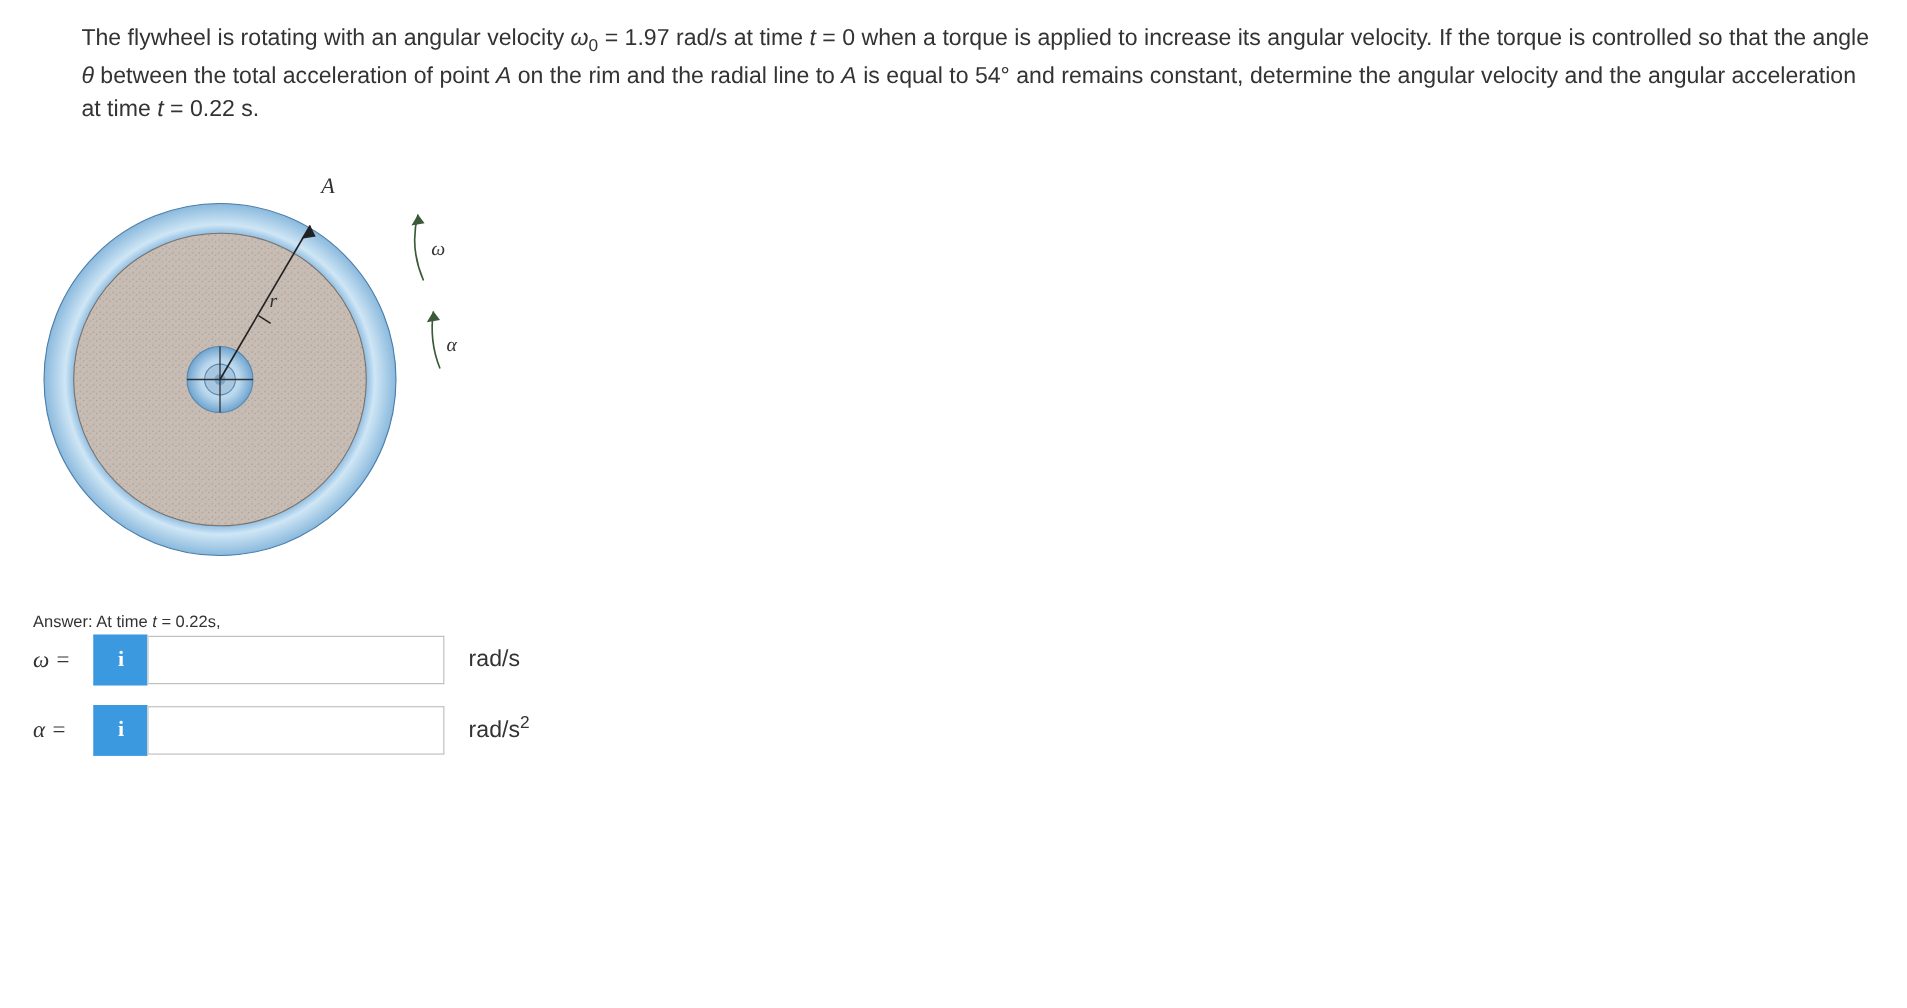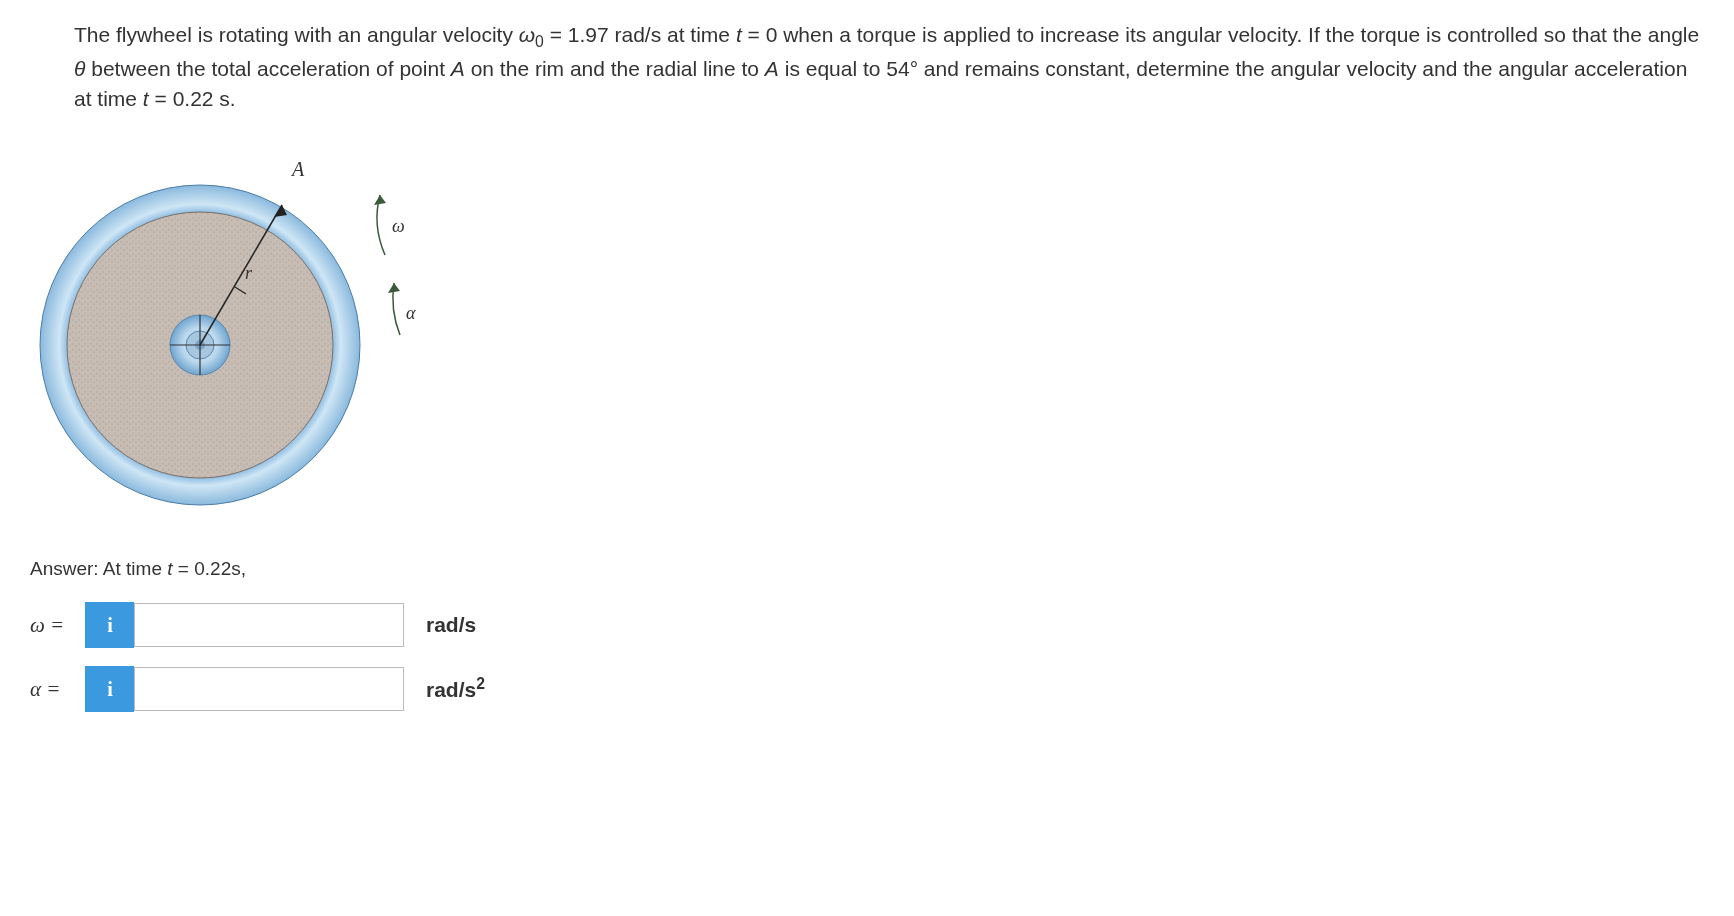--- a/index.html
+++ b/index.html
@@ -61,22 +61,21 @@
     left: 376px;
     font-style: italic;
     font-family: Georgia, serif;
     font-size: 18px;
   }
 
   .answer-section {
     margin-top: 10px;
   }
   .answer-line {
-    font-size: 19px;
-    margin-bottom: 20px;
+    font-size: 15px;
   }
   .answer-line i { font-style: italic; }
 
   .input-row {
     display: flex;
     align-items: center;
     margin-bottom: 18px;
     font-size: 21px;
   }
   .input-label {
@@ -102,21 +101,20 @@
     width: 270px;
     height: 44px;
     border: 1px solid #bbb;
     font-size: 18px;
     padding: 0 8px;
     box-sizing: border-box;
     outline: none;
   }
   .unit {
     margin-left: 22px;
-    font-weight: bold;
   }
 </style>
 </head>
 <body>
 
 <div class="problem-text">The flywheel is rotating with an angular velocity <i>ω</i><sub>0</sub> = 1.97 rad/s at time <i>t</i> = 0 when a torque is applied to increase its angular velocity. If the torque is controlled so that the angle <i>θ</i> between the total acceleration of point <i>A</i> on the rim and the radial line to <i>A</i> is equal to 54° and remains constant, determine the angular velocity and the angular acceleration at time <i>t</i> = 0.22 s.</div>
 
 <div class="figure">
   <svg class="wheel" width="340" height="340" viewBox="0 0 340 340">
     <defs>

